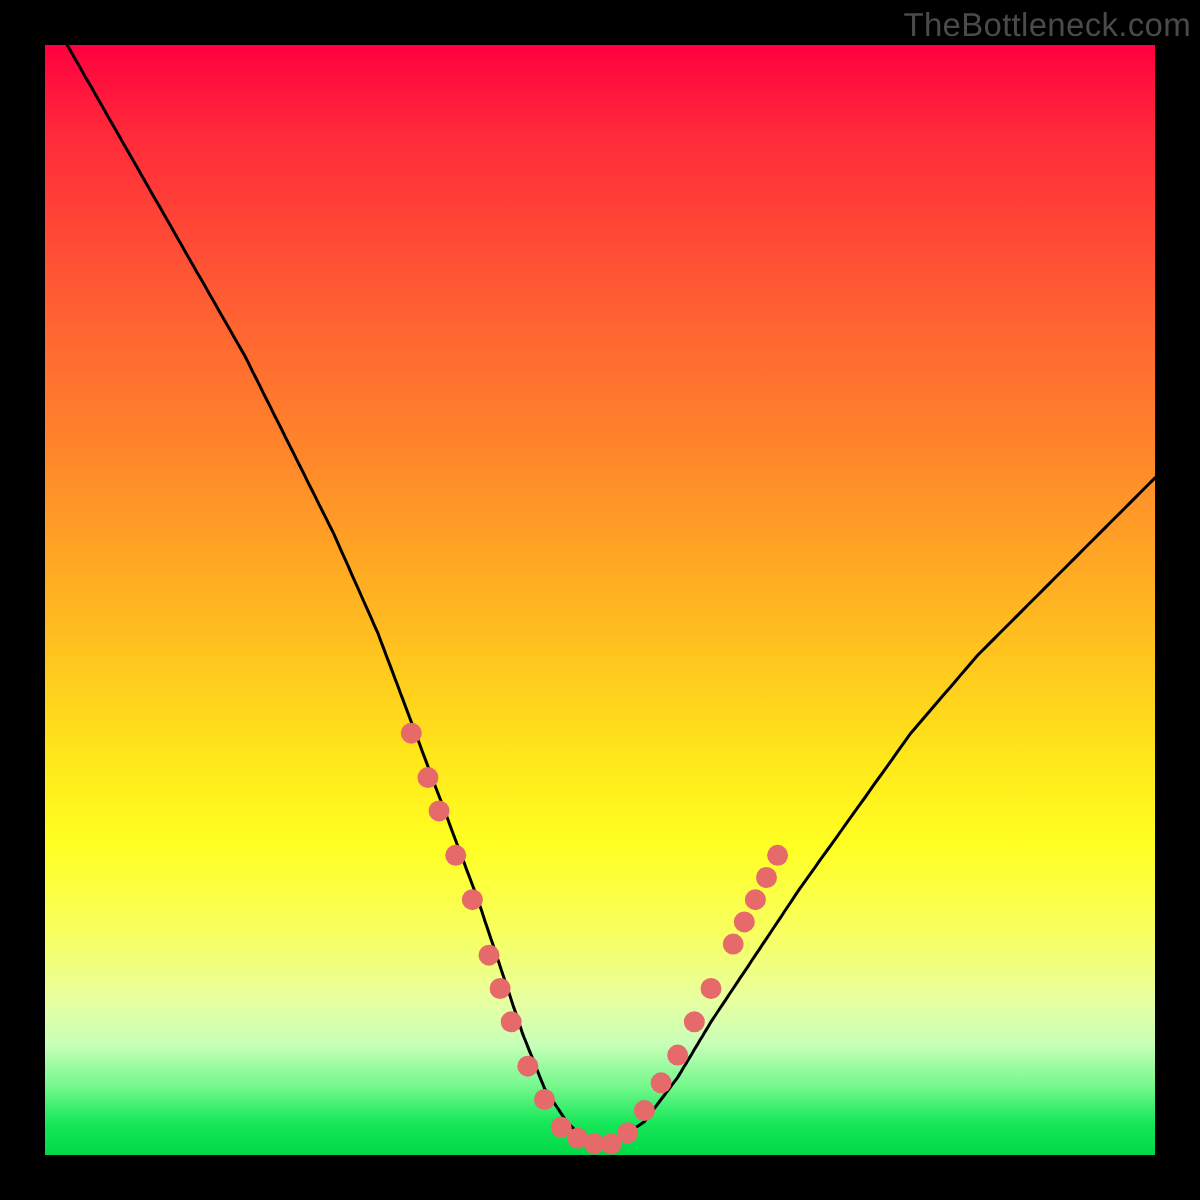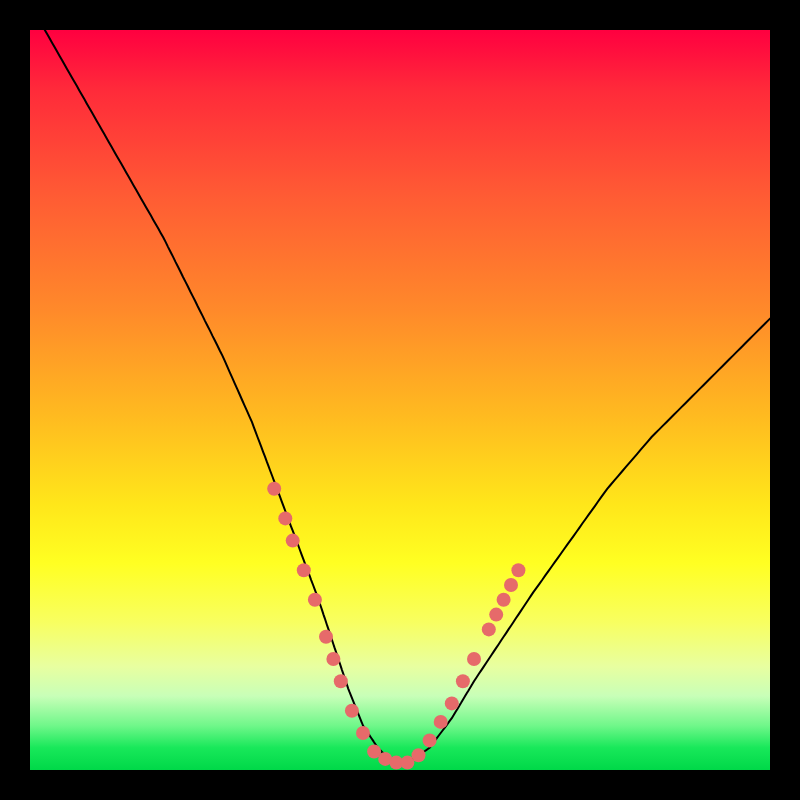--- a/index.html
+++ b/index.html
@@ -57,20 +57,21 @@
     top: 0;
     width: 740px;
     height: 740px;
     overflow: visible;
   }
 </style>
 </head>
 <body>
 
 <div class="frame">
+  <div class="watermark">TheBottleneck.com</div>
   <div class="plot-area">
     <svg class="curve" viewBox="0 0 740 740">
       <g id="curve-group">
           <path d="M14.8 0.0 L17.3 4.3 L19.7 8.6 L22.2 12.9 L24.7 17.3 L27.1 21.6 L29.6 25.9 L32.1 30.2 L34.5 34.5 L37.0 38.9 L39.5 43.2 L41.9 47.5 L44.4 51.8 L46.9 56.1 L49.3 60.4 L51.8 64.8 L54.3 69.1 L56.7 73.4 L59.2 77.7 L61.7 82.0 L64.1 86.3 L66.6 90.7 L69.1 95.0 L71.5 99.3 L74.0 103.6 L76.5 107.9 L78.9 112.2 L81.4 116.5 L83.9 120.9 L86.3 125.2 L88.8 129.5 L91.3 133.8 L93.7 138.1 L96.2 142.5 L98.7 146.8 L101.1 151.1 L103.6 155.4 L106.1 159.7 L108.5 164.0 L111.0 168.4 L113.5 172.7 L115.9 177.0 L118.4 181.3 L120.9 185.6 L123.3 189.9 L125.8 194.3 L128.3 198.6 L130.7 202.9 L133.2 207.2 L135.7 212.1 L138.1 217.1 L140.6 222.0 L143.1 226.9 L145.5 231.9 L148.0 236.8 L150.5 241.7 L152.9 246.7 L155.4 251.6 L157.9 256.5 L160.3 261.5 L162.8 266.4 L165.3 271.3 L167.7 276.3 L170.2 281.2 L172.7 286.1 L175.1 291.1 L177.6 296.0 L180.1 300.9 L182.5 305.9 L185.0 310.8 L187.5 315.7 L189.9 320.7 L192.4 325.6 L194.9 331.2 L197.3 336.7 L199.8 342.3 L202.3 347.8 L204.7 353.4 L207.2 358.9 L209.7 364.5 L212.1 370.0 L214.6 375.6 L217.1 381.1 L219.5 386.7 L222.0 392.2 L223.8 397.1 L225.7 402.1 L227.5 407.0 L229.4 411.9 L231.3 416.9 L233.1 421.8 L235.0 426.7 L236.8 431.7 L238.7 436.6 L240.5 441.5 L242.4 446.5 L244.2 451.4 L246.1 456.3 L247.9 461.3 L249.8 466.2 L251.6 471.1 L253.5 476.1 L255.3 481.0 L257.1 485.9 L259.0 490.9 L260.8 495.8 L262.7 500.7 L264.6 505.7 L266.4 510.6 L268.3 515.5 L270.1 520.5 L271.9 525.4 L273.8 530.3 L275.6 535.3 L277.5 540.2 L279.4 545.1 L281.2 550.1 L283.1 555.0 L284.9 559.9 L286.8 564.9 L288.6 569.8 L289.8 573.5 L291.1 577.2 L292.3 580.9 L293.5 584.6 L294.8 588.3 L296.0 592.0 L297.2 595.7 L298.5 599.4 L299.7 603.1 L300.9 606.8 L302.2 610.5 L303.4 614.2 L304.6 617.9 L305.9 621.6 L307.1 625.3 L308.3 629.0 L309.6 632.7 L310.8 636.4 L312.0 640.1 L313.3 643.8 L314.5 647.5 L315.7 651.2 L317.0 654.9 L318.2 658.6 L319.4 661.7 L320.7 664.8 L321.9 667.9 L323.1 670.9 L324.4 674.0 L325.6 677.1 L326.8 680.2 L328.1 683.3 L329.3 686.4 L330.5 689.4 L331.8 692.5 L333.0 695.6 L334.2 697.5 L335.5 699.3 L336.7 701.1 L337.9 703.0 L339.2 704.9 L340.4 706.7 L341.6 708.5 L342.9 710.4 L344.1 712.3 L345.3 714.1 L346.6 716.0 L347.8 717.8 L349.0 719.0 L350.3 720.3 L351.5 721.5 L352.7 722.7 L354.0 724.0 L355.2 725.2 L356.4 726.4 L357.7 727.7 L358.9 728.9 L360.1 730.1 L361.4 731.4 L362.6 732.6 L363.8 732.6 L365.1 732.6 L366.3 732.6 L367.5 732.6 L368.8 732.6 L370.0 732.6 L371.2 732.6 L372.5 732.6 L373.7 732.6 L374.9 732.6 L376.2 732.6 L377.4 732.6 L379.2 731.4 L381.1 730.1 L382.9 728.9 L384.8 727.7 L386.6 726.4 L388.5 725.2 L390.3 724.0 L392.2 722.7 L394.0 721.5 L395.9 720.3 L397.8 719.0 L399.6 717.8 L401.4 715.3 L403.3 712.9 L405.1 710.4 L407.0 707.9 L408.8 705.5 L410.7 703.0 L412.6 700.5 L414.4 698.1 L416.3 695.6 L418.1 693.1 L419.9 690.7 L421.8 688.2 L423.7 685.1 L425.5 682.0 L427.4 679.0 L429.2 675.9 L431.1 672.8 L432.9 669.7 L434.8 666.6 L436.6 663.5 L438.5 660.5 L440.3 657.4 L442.2 654.3 L444.0 651.2 L446.5 647.5 L448.9 643.8 L451.4 640.1 L453.9 636.4 L456.3 632.7 L458.8 629.0 L461.3 625.3 L463.7 621.6 L466.2 617.9 L468.7 614.2 L471.1 610.5 L473.6 606.8 L476.1 603.1 L478.5 599.4 L481.0 595.7 L483.5 592.0 L485.9 588.3 L488.4 584.6 L490.9 580.9 L493.3 577.2 L495.8 573.5 L498.3 569.8 L500.7 566.1 L503.2 562.4 L506.3 558.1 L509.4 553.8 L512.5 549.5 L515.5 545.1 L518.6 540.8 L521.7 536.5 L524.8 532.2 L527.9 527.9 L531.0 523.5 L534.0 519.2 L537.1 514.9 L540.2 510.6 L543.3 506.3 L546.4 502.0 L549.5 497.6 L552.5 493.3 L555.6 489.0 L558.7 484.7 L561.8 480.4 L564.9 476.1 L567.9 471.8 L571.0 467.4 L574.1 463.1 L577.2 458.8 L580.9 454.5 L584.6 450.2 L588.3 445.8 L592.0 441.5 L595.7 437.2 L599.4 432.9 L603.1 428.6 L606.8 424.3 L610.5 419.9 L614.2 415.6 L617.9 411.3 L621.6 407.0 L625.3 403.3 L629.0 399.6 L632.7 395.9 L636.4 392.2 L640.1 388.5 L643.8 384.8 L647.5 381.1 L651.2 377.4 L654.9 373.7 L658.6 370.0 L662.3 366.3 L666.0 362.6 L669.7 358.9 L673.4 355.2 L677.1 351.5 L680.8 347.8 L684.5 344.1 L688.2 340.4 L691.9 336.7 L695.6 333.0 L699.3 329.3 L703.0 325.6 L706.7 321.9 L710.4 318.2 L712.9 315.7 L715.3 313.3 L717.8 310.8 L720.3 308.3 L722.7 305.9 L725.2 303.4 L727.7 300.9 L730.1 298.5 L732.6 296.0 L735.1 293.5 L737.5 291.1 L740.0 288.6 " fill="none" stroke="#000000" stroke-width="2" stroke-linecap="round"></path>
         </g>
       <g id="marker-group">
           <circle cx="244.2" cy="458.8" r="7" fill="#e66a6a" stroke="#c94f4f" stroke-width="0"></circle>
           <circle cx="255.3" cy="488.4" r="7" fill="#e66a6a" stroke="#c94f4f" stroke-width="0"></circle>
           <circle cx="262.7" cy="510.6" r="7" fill="#e66a6a" stroke="#c94f4f" stroke-width="0"></circle>
           <circle cx="273.8" cy="540.2" r="7" fill="#e66a6a" stroke="#c94f4f" stroke-width="0"></circle>

